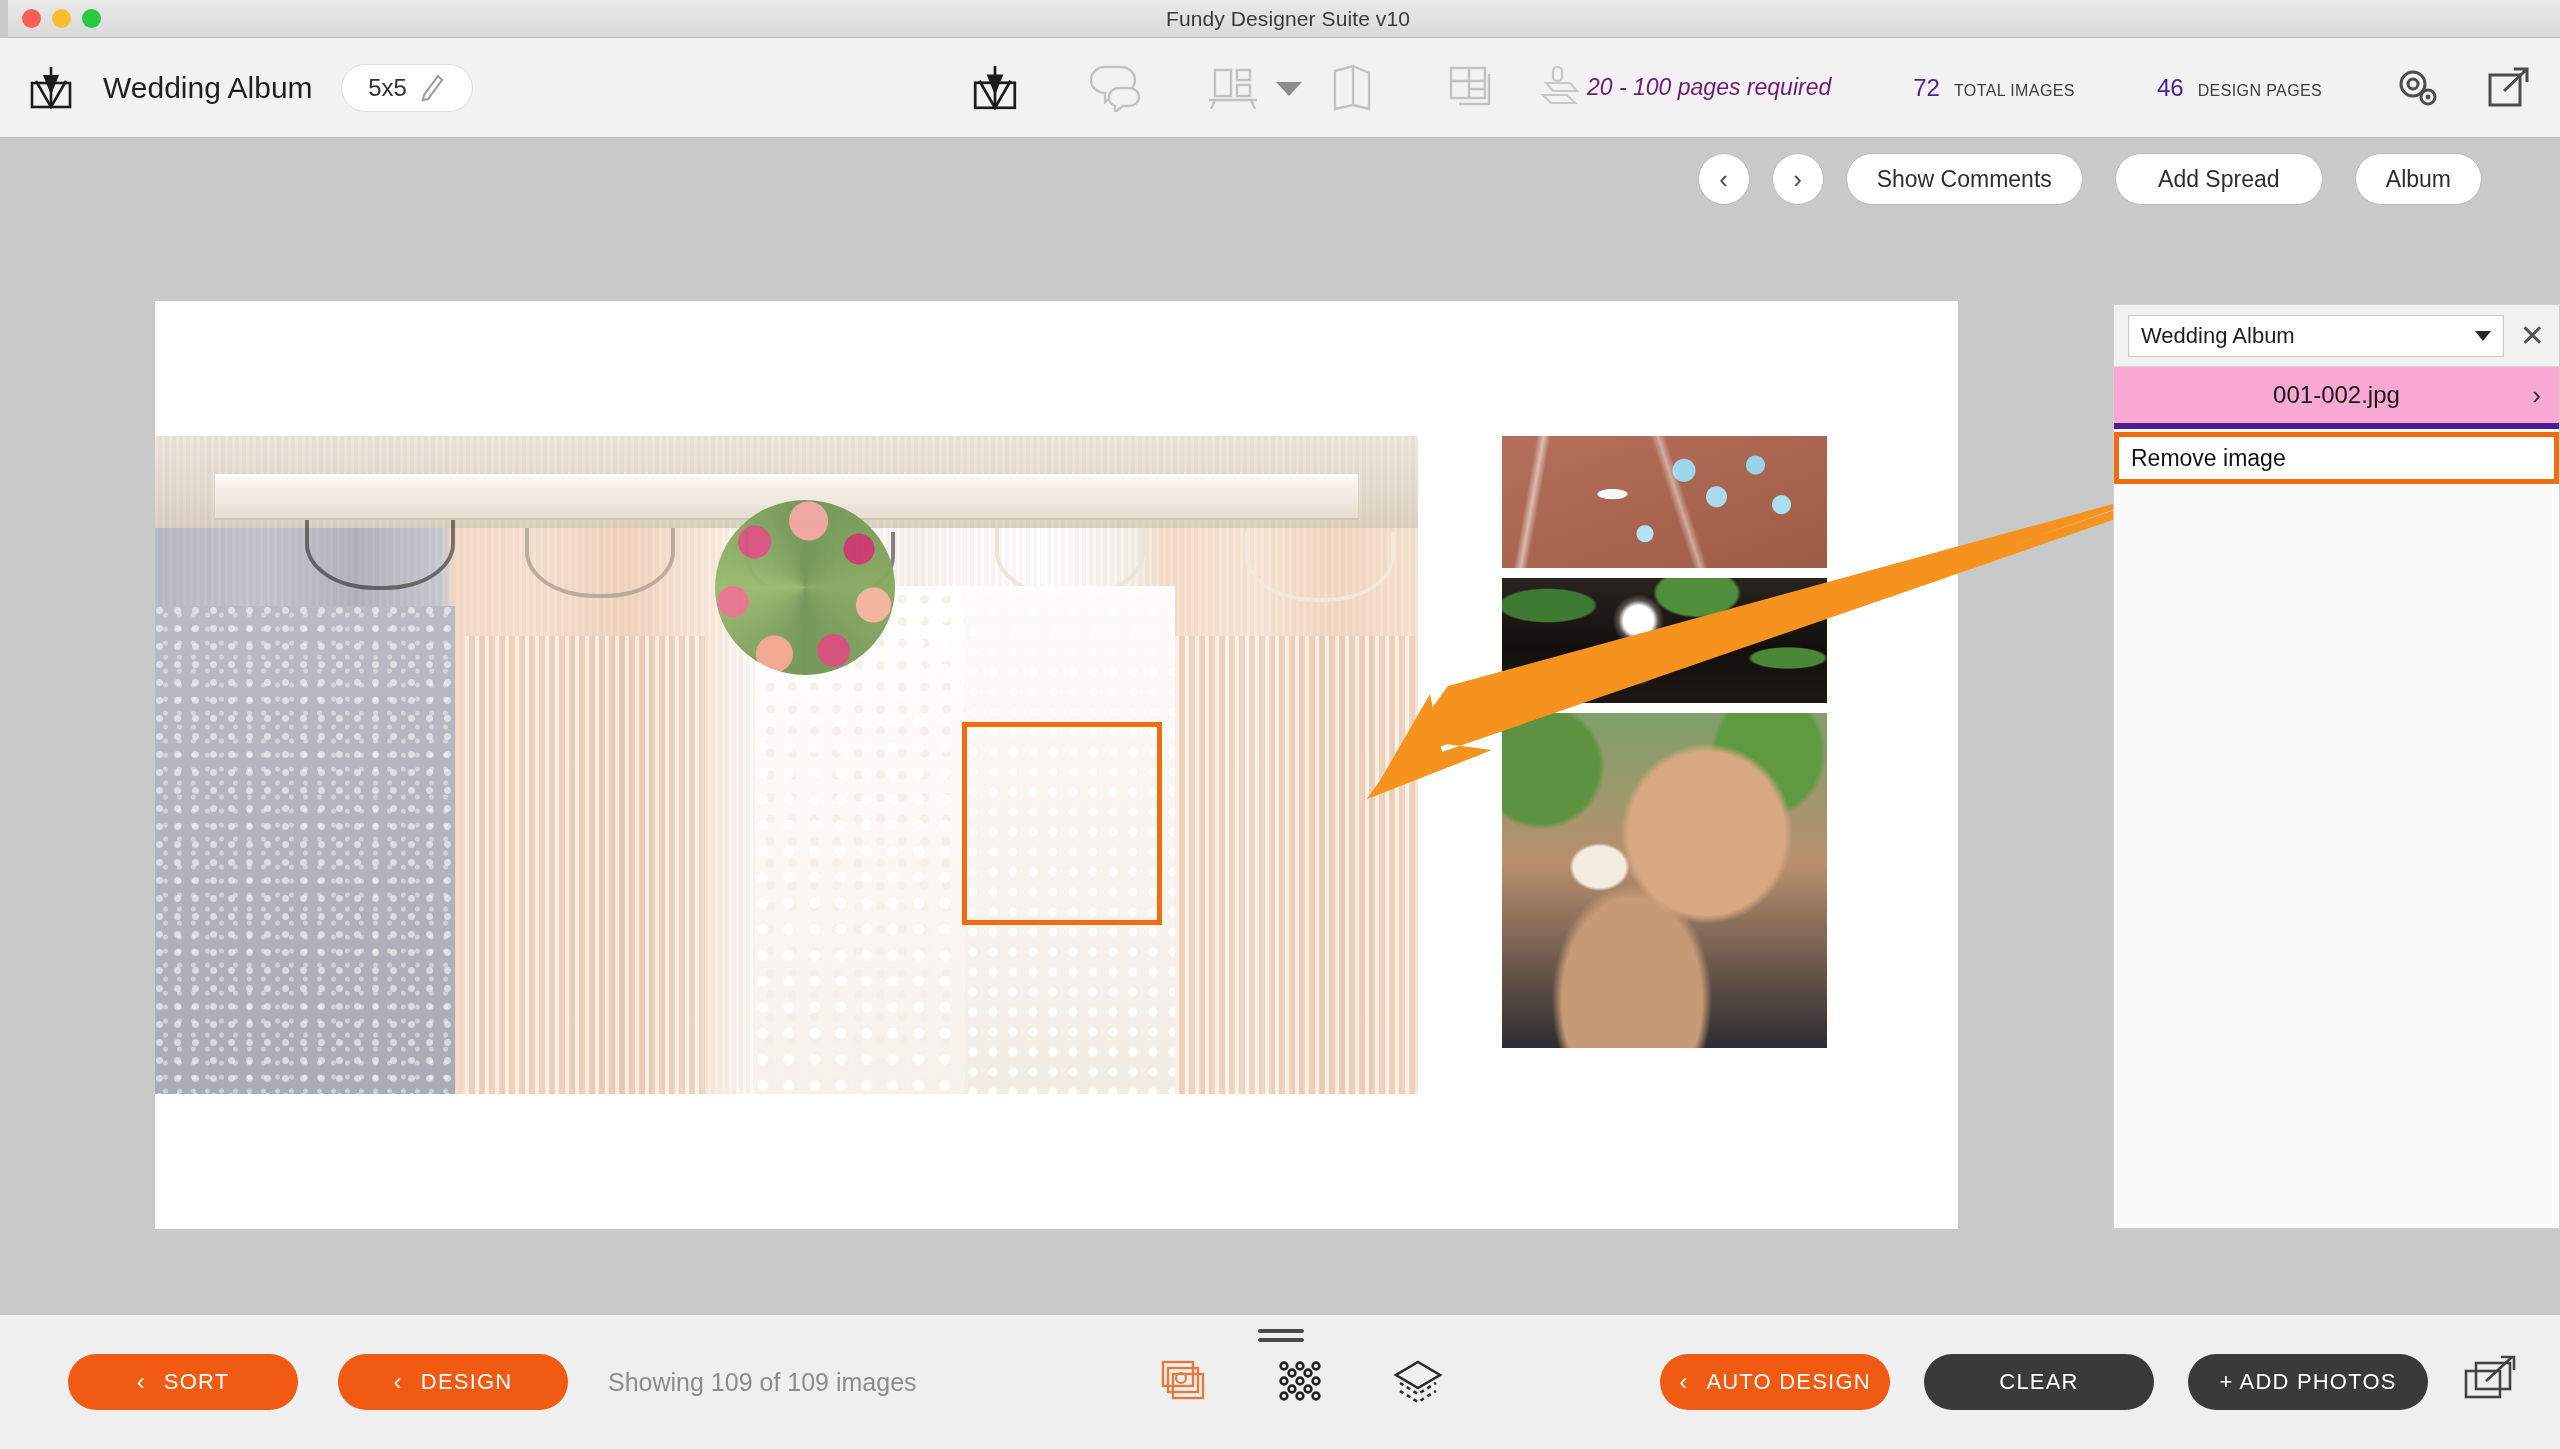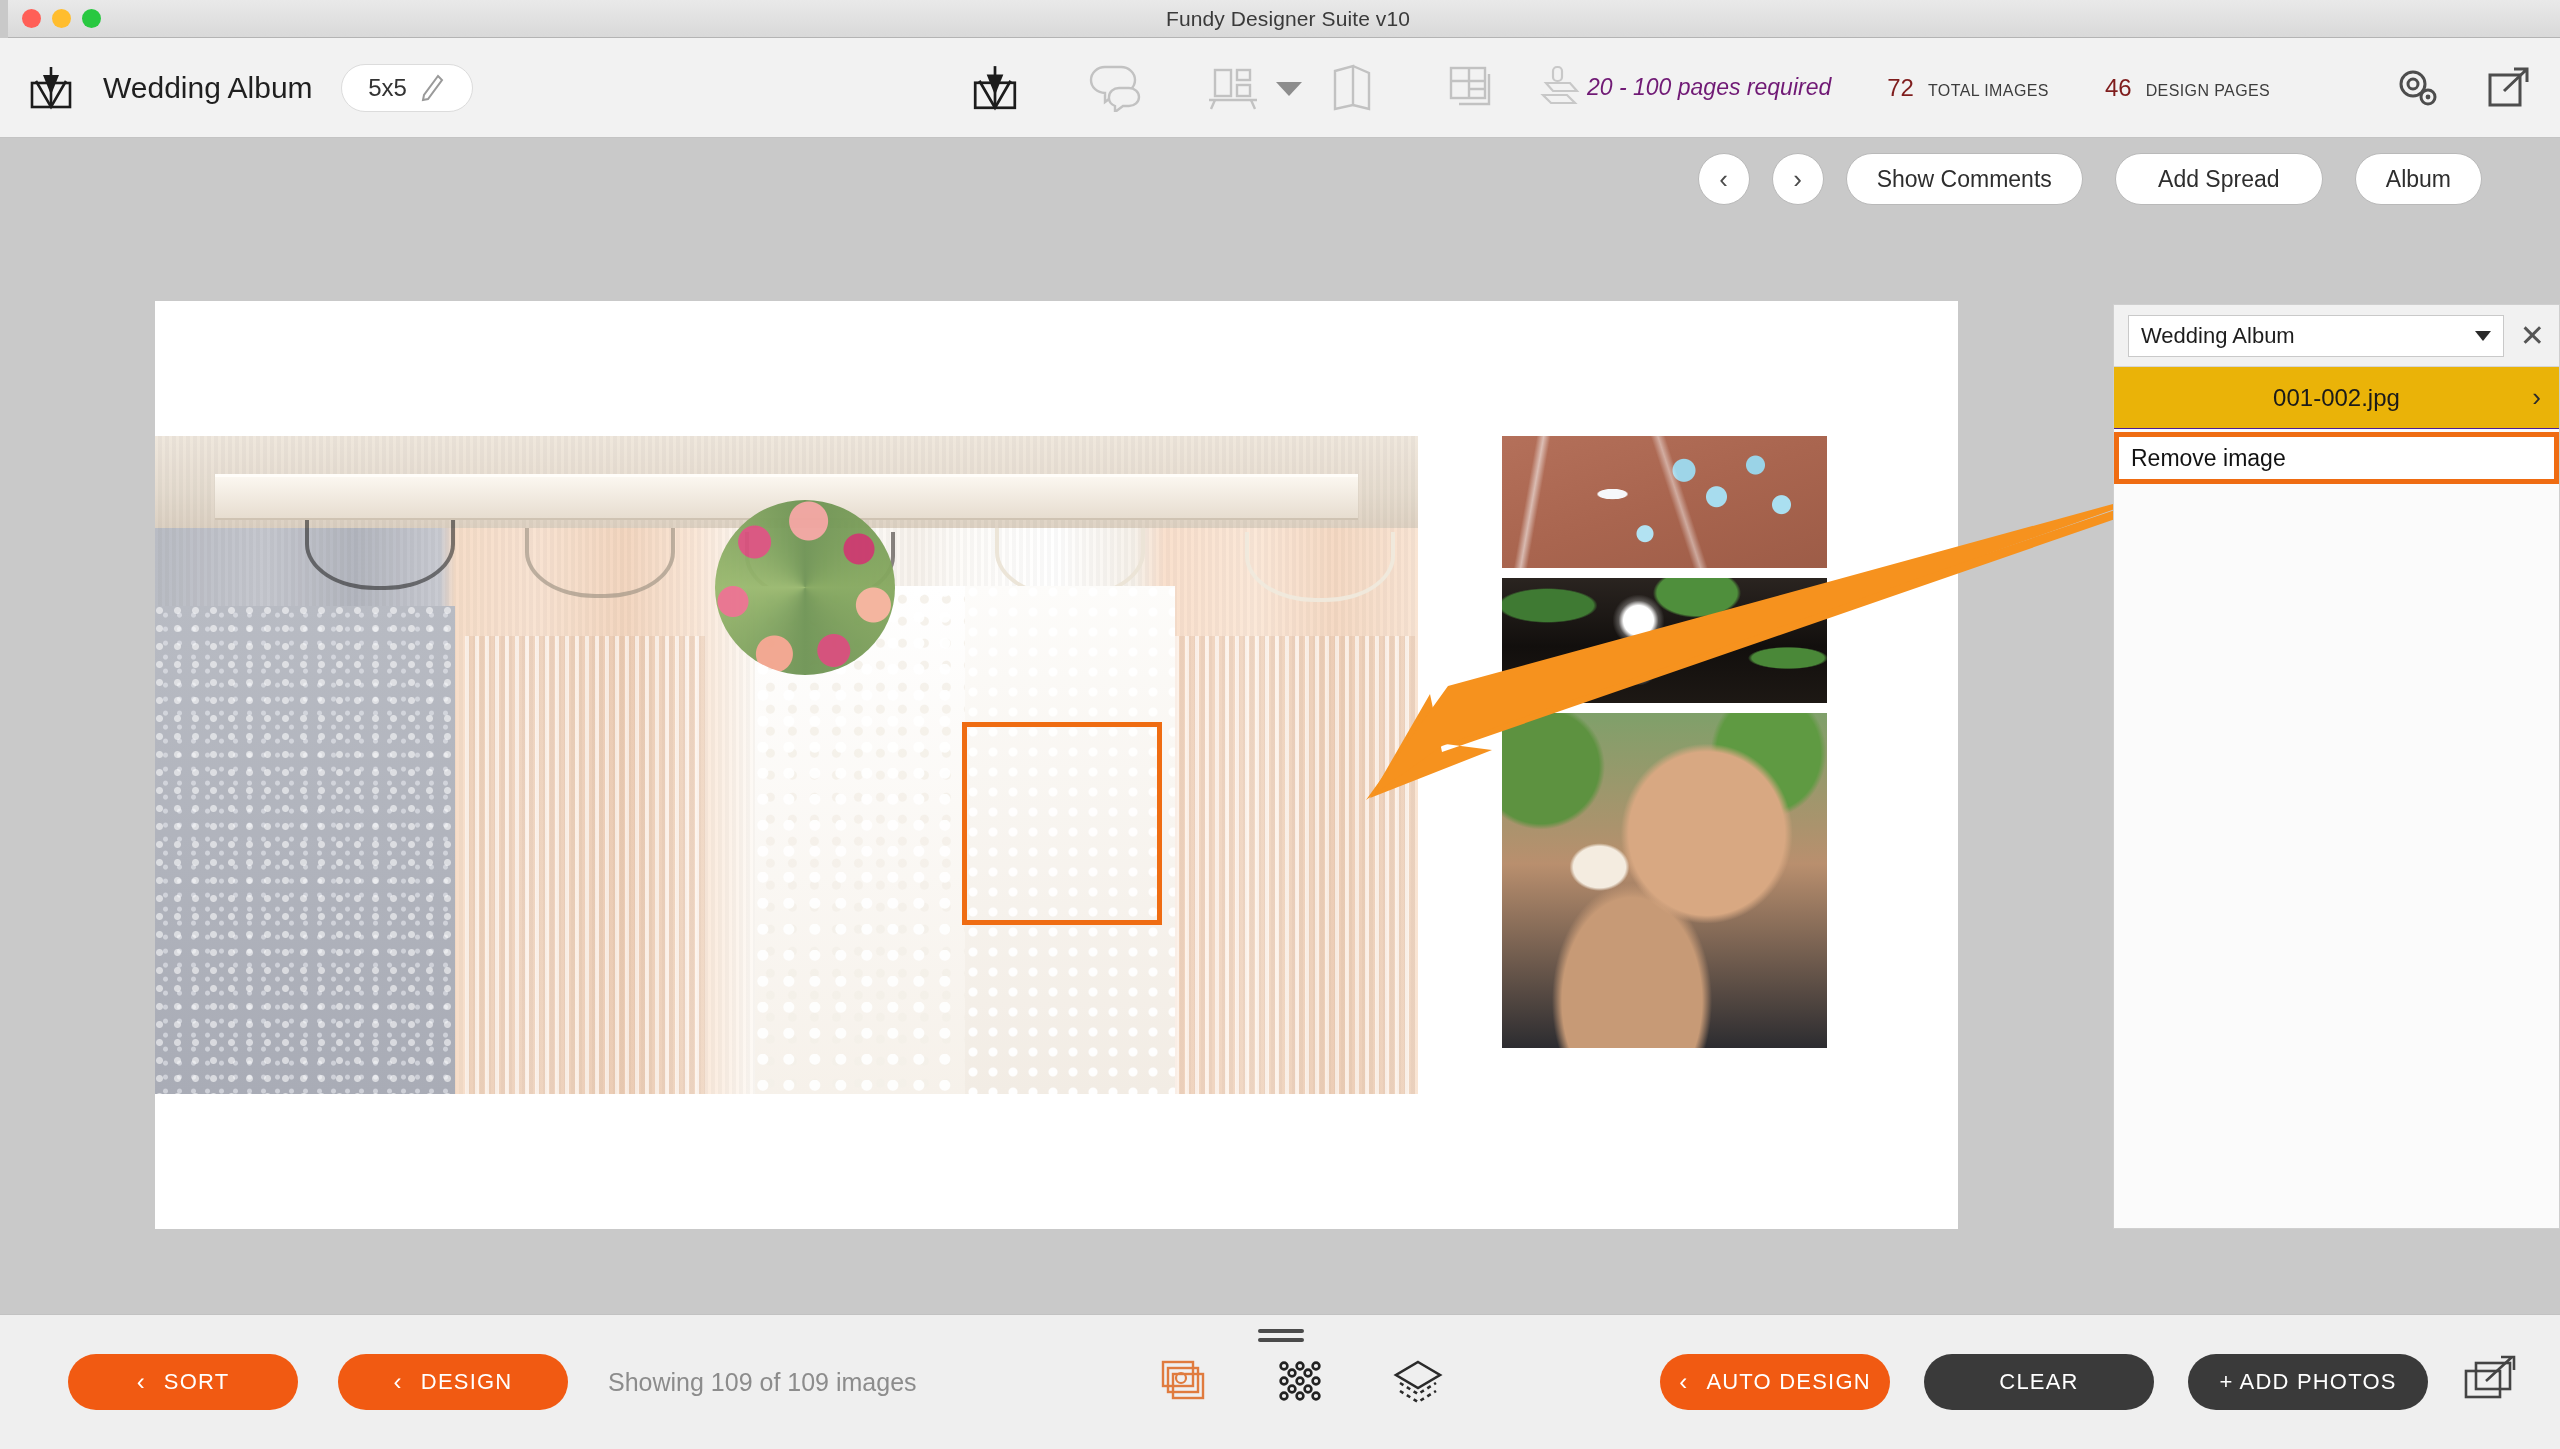--- a/index.html
+++ b/index.html
@@ -51,21 +51,21 @@
   }
   .tools { position: absolute; left: 968px; display: flex; align-items: center; gap: 65px; }
   .tool { width: 54px; height: 54px; display: flex; align-items: center; justify-content: center; cursor: pointer; }
 
   .stats { position: absolute; left: 1537px; display: flex; align-items: center; }
   .pages-req { display: flex; align-items: center; }
   .pages-req .label {
     font-size: 23px; font-style: italic; color: #701a75; margin-left: -6px;
   }
   .stat { margin-left: 56px; display: flex; align-items: baseline; gap: 14px; }
-  .stat .num { font-size: 24px; color: #7f1d1d; }
+  .stat .num { font-size: 24px; color: #4c1d95; margin-left: 26px; }
   .stat .cap { font-size: 16px; color: #3d3d3d; letter-spacing: .4px; }
   .hdr-icons { position: absolute; right: 28px; display: flex; align-items: center; gap: 44px; }
 
   
   .navrow {
     position: absolute; top: 139px; right: 78px;
     display: flex; align-items: center; gap: 22px; height: 80px;
   }
   .circle-btn {
     width: 52px; height: 52px; border-radius: 50%;
@@ -233,21 +233,21 @@
     display: flex; align-items: center; padding: 0 12px;
     font-size: 22px; color: #1d1d1d; position: relative; cursor: pointer;
   }
   .panel-select .caret {
     position: absolute; right: 12px; width: 0; height: 0;
     border-left: 8px solid transparent; border-right: 8px solid transparent;
     border-top: 10px solid #2a2a2a;
   }
   .panel-close { font-size: 30px; color: #555; cursor: pointer; line-height: 1; }
   .panel-row {
-    height: 62px; background: #eab308; border-bottom: 1px solid #4c1d95;
+    height: 62px; background: #f9a8d4; border-bottom: 6px solid #4c1d95;
     display: flex; align-items: center; justify-content: center; position: relative;
     font-size: 24px; color: #1a1a1a; cursor: pointer;
   }
   .panel-row .chev { position: absolute; right: 18px; font-size: 26px; color: #2b2b2b; }
   .panel-action {
     margin: 3px 0 0 0; height: 52px; background: #fff;
     border: 5px solid #ef6c12; display: flex; align-items: center;
     padding-left: 12px; font-size: 23px; color: #121212; cursor: pointer;
   }
 

